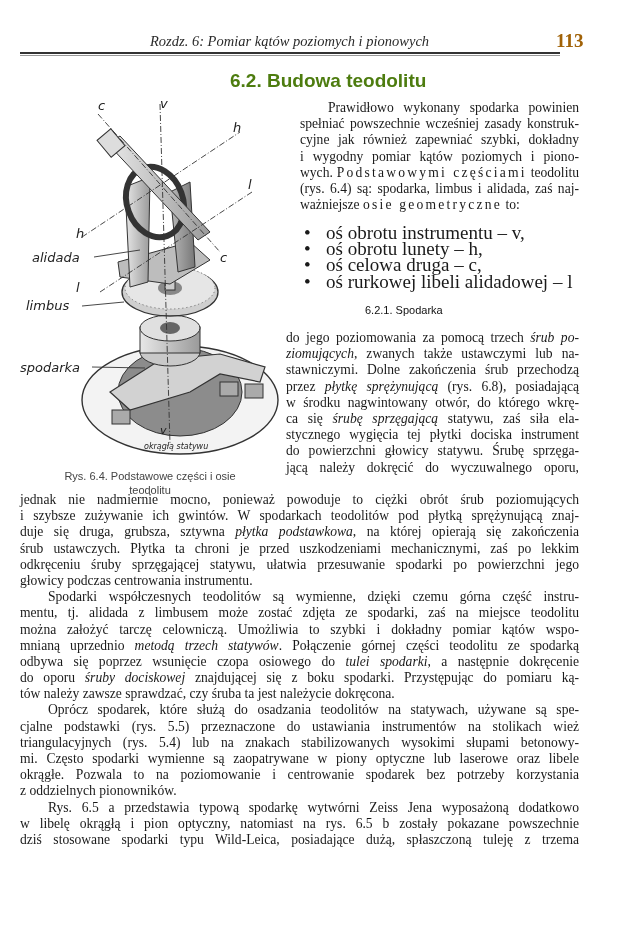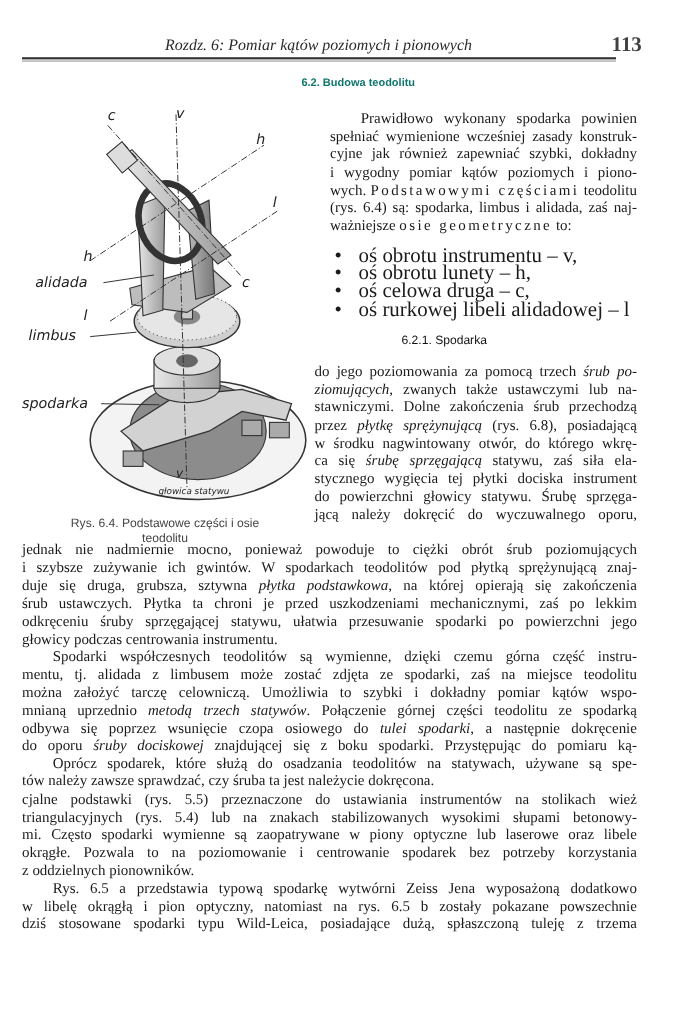--- a/index.html
+++ b/index.html
@@ -7,33 +7,33 @@
   .serif { font-family: "Liberation Serif", "DejaVu Serif", serif; }
   .sans { font-family: "Liberation Sans", "DejaVu Sans", sans-serif; }
   .mono { font-family: Liberation Sans, sans-serif; }
 
   .running-head {
     position: absolute; left: 150px; top: 33px;
     font-style: italic; font-size: 14.5px; color: #2a2a2a;
   }
   .page-num {
     position: absolute; left: 556px; top: 30px;
-    font-size: 19px; font-weight: bold; color: #404040;
+    font-size: 19px; font-weight: bold; color: #a16207;
   }
   .head-rule {
     position: absolute; left: 20px; top: 52px; width: 540px; height: 2px;
     background: #333;
   }
   .head-rule2 {
     position: absolute; left: 20px; top: 55px; width: 540px; height: 1px;
     background: #999;
   }
   .section-title {
     position: absolute; left: 230px; top: 70px;
-    font-weight: bold; font-size: 10px; color: #0f766e; margin-left: 44px;
+    font-weight: bold; font-size: 19px; color: #4d7c0f;
   }
   .subsection-title {
     position: absolute; left: 365px; top: 304px;
     font-size: 11px; color: #111;
   }
 
   .figure {
     position: absolute; left: 20px; top: 92px; width: 260px; height: 368px;
   }
   .fig-label {
@@ -127,30 +127,30 @@
   <span class="fig-label" style="left:140px;top:4px">v</span>
   <span class="fig-label" style="left:213px;top:28px">h</span>
   <span class="fig-label" style="left:228px;top:85px">l</span>
   <span class="fig-label" style="left:56px;top:134px">h</span>
   <span class="fig-label" style="left:200px;top:158px">c</span>
   <span class="fig-label" style="left:12px;top:158px">alidada</span>
   <span class="fig-label" style="left:56px;top:188px">l</span>
   <span class="fig-label" style="left:6px;top:206px">limbus</span>
   <span class="fig-label" style="left:0px;top:268px">spodarka</span>
   <span class="fig-label" style="left:140px;top:332px;font-size:11px">v</span>
-  <span class="fig-label" style="left:124px;top:350px;font-size:8px">głowica statywu</span>
+  <span class="fig-label" style="left:124px;top:350px;font-size:8px">okrągłą statywu</span>
 </div>
 <div class="fig-caption mono">
   <div>Rys. 6.4. Podstawowe części i osie</div>
   <div>teodolitu</div>
 </div>
 
 <div class="para" style="left:300px;top:100px;width:279px">
   <span class="ln"><span class="ind"></span><span>Prawidłowo wykonany spodarka powinien</span></span>
-  <span class="ln">spełniać wymienione wcześniej zasady konstruk-</span>
+  <span class="ln">spełniać powszechnie wcześniej zasady konstruk-</span>
   <span class="ln">cyjne jak również zapewniać szybki, dokładny</span>
   <span class="ln">i wygodny pomiar kątów poziomych i piono-</span>
   <span class="ln"><span>wych.</span> <span class="spaced">Podstawowymi częściami</span> <span>teodolitu</span></span>
   <span class="ln">(rys. 6.4) są: spodarka, limbus i alidada, zaś naj-</span>
   <span class="ln last"><span>ważniejsze</span> <span class="spaced">osie geometryczne</span> <span>to:</span></span>
 </div>
 
 <div class="bullets">
   <span class="bullet"><span class="dot">•</span><span>oś obrotu instrumentu – v,</span></span>
   <span class="bullet"><span class="dot">•</span><span>oś obrotu lunety – h,</span></span>
@@ -179,23 +179,23 @@
   <span class="ln">śrub ustawczych. Płytka ta chroni je przed uszkodzeniami mechanicznymi, zaś po lekkim</span>
   <span class="ln">odkręceniu śruby sprzęgającej statywu, ułatwia przesuwanie spodarki po powierzchni jego</span>
   <span class="ln last">głowicy podczas centrowania instrumentu.</span>
 
   <span class="ln"><span class="ind"></span><span>Spodarki współczesnych teodolitów są wymienne, dzięki czemu górna część instru-</span></span>
   <span class="ln">mentu, tj. alidada z limbusem może zostać zdjęta ze spodarki, zaś na miejsce teodolitu</span>
   <span class="ln">można założyć tarczę celowniczą. Umożliwia to szybki i dokładny pomiar kątów wspo-</span>
   <span class="ln"><span>mnianą uprzednio </span><em>metodą trzech statywów</em><span>. Połączenie górnej części teodolitu ze spodarką</span></span>
   <span class="ln"><span>odbywa się poprzez wsunięcie czopa osiowego do </span><em>tulei spodarki</em><span>, a następnie dokręcenie</span></span>
   <span class="ln"><span>do oporu </span><em>śruby dociskowej</em><span> znajdującej się z boku spodarki. Przystępując do pomiaru ką-</span></span>
+  <span class="ln last">tów należy zawsze sprawdzać, czy śruba ta jest należycie dokręcona.</span>
+
   <span class="ln"><span class="ind"></span><span>Oprócz spodarek, które służą do osadzania teodolitów na statywach, używane są spe-</span></span>
-
-  <span class="ln last">tów należy zawsze sprawdzać, czy śruba ta jest należycie dokręcona.</span>
   <span class="ln">cjalne podstawki (rys. 5.5) przeznaczone do ustawiania instrumentów na stolikach wież</span>
   <span class="ln">triangulacyjnych (rys. 5.4) lub na znakach stabilizowanych wysokimi słupami betonowy-</span>
   <span class="ln">mi. Często spodarki wymienne są zaopatrywane w piony optyczne lub laserowe oraz libele</span>
   <span class="ln">okrągłe. Pozwala to na poziomowanie i centrowanie spodarek bez potrzeby korzystania</span>
   <span class="ln last">z oddzielnych pionowników.</span>
 
   <span class="ln"><span class="ind"></span><span>Rys. 6.5 a przedstawia typową spodarkę wytwórni Zeiss Jena wyposażoną dodatkowo</span></span>
   <span class="ln">w libelę okrągłą i pion optyczny, natomiast na rys. 6.5 b zostały pokazane powszechnie</span>
   <span class="ln">dziś stosowane spodarki typu Wild-Leica, posiadające dużą, spłaszczoną tuleję z trzema</span>
 </div>

